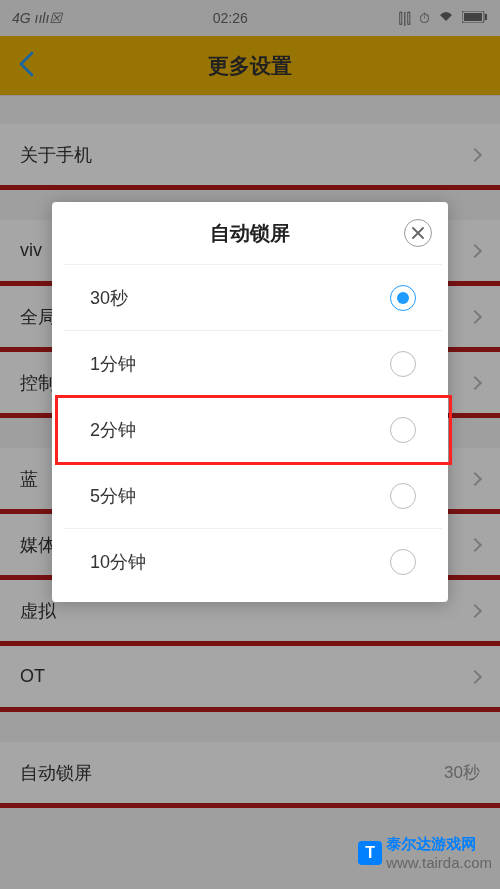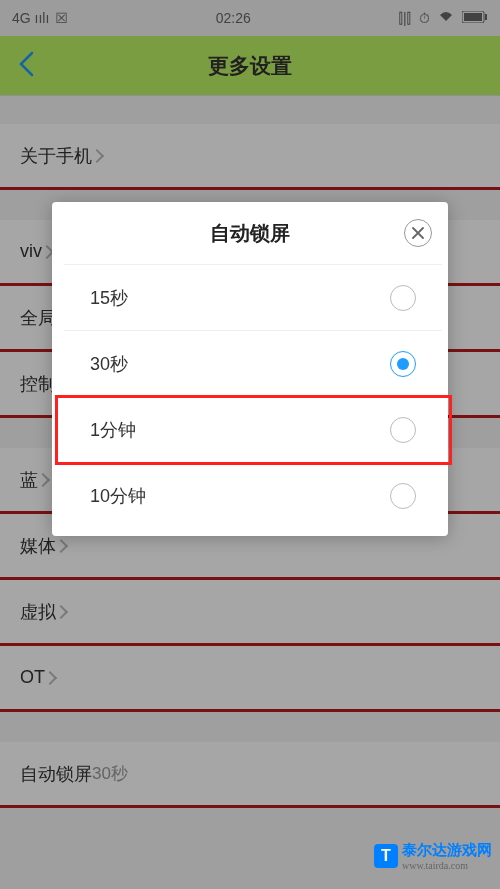--- a/index.html
+++ b/index.html
@@ -22,30 +22,30 @@
       display: flex;
       align-items: center;
       justify-content: space-between;
       padding: 0 12px;
       font-size: 14px;
       color: #666;
     }
     .status-left {
       display: flex;
       align-items: flex-start;
-      gap: 6px;
+      font-style: italic;
     }
     .status-right {
       display: flex;
       align-items: center;
       gap: 8px;
     }
     .header {
       height: 60px;
-      background: #bef264;
+      background: #eab308;
       display: flex;
       align-items: center;
       justify-content: center;
       position: relative;
       border-bottom: 1px solid #ddd;
     }
     .back-chevron {
       position: absolute;
       left: 18px;
       top: 50%;
@@ -57,22 +57,23 @@
       color: #333;
     }
     .content {
       padding-top: 28px;
     }
     .list-item {
       height: 66px;
       background: #fff;
       display: flex;
       align-items: center;
+      justify-content: space-between;
       padding: 0 20px;
-      border-bottom: 3px solid #b91c1c;
+      border-bottom: 5px solid #b91c1c;
     }
     .list-item.section-gap {
       margin-top: 30px;
     }
     .list-item-label {
       font-size: 18px;
       color: #333;
     }
     .list-item-value {
       font-size: 17px;
@@ -274,38 +275,42 @@
 <div class="modal">
   <div class="modal-header">
     <div class="modal-title">自动锁屏</div>
     <div class="modal-close">
       <svg width="12" height="12" viewBox="0 0 12 12">
           <path d="M1 1 L11 11 M11 1 L1 11" stroke="#666" stroke-width="1.8" stroke-linecap="round"></path>
         </svg>
     </div>
   </div>
   <div class="modal-option">
-    <span class="modal-option-label">15秒</span>
-    <span class="radio"></span>
-  </div>
-  <div class="modal-option">
     <span class="modal-option-label">30秒</span>
     <span class="radio selected"></span>
   </div>
   <div class="modal-option">
     <span class="modal-option-label">1分钟</span>
+    <span class="radio"></span>
+  </div>
+  <div class="modal-option">
+    <span class="modal-option-label">2分钟</span>
+    <span class="radio"></span>
+  </div>
+  <div class="modal-option">
+    <span class="modal-option-label">5分钟</span>
     <span class="radio"></span>
   </div>
   <div class="modal-option">
     <span class="modal-option-label">10分钟</span>
     <span class="radio"></span>
   </div>
 </div>
 
 <div class="highlight-box" style="top:395px; left:55px; width:397px; height:70px;"></div>
 
 <div class="watermark">
   <div class="watermark-icon">T</div>
   <div>
     <div style="font-size:15px;font-family:Liberation Serif, serif;">泰尔达游戏网</div>
-    <div style="font-size:10px; color:#666; font-weight:normal;font-family:Liberation Serif, serif;">www.tairda.com</div>
+    <div style="font-size:15px; color:#666; font-weight:normal;">www.tairda.com</div>
   </div>
 </div>
 
 </body></html>

